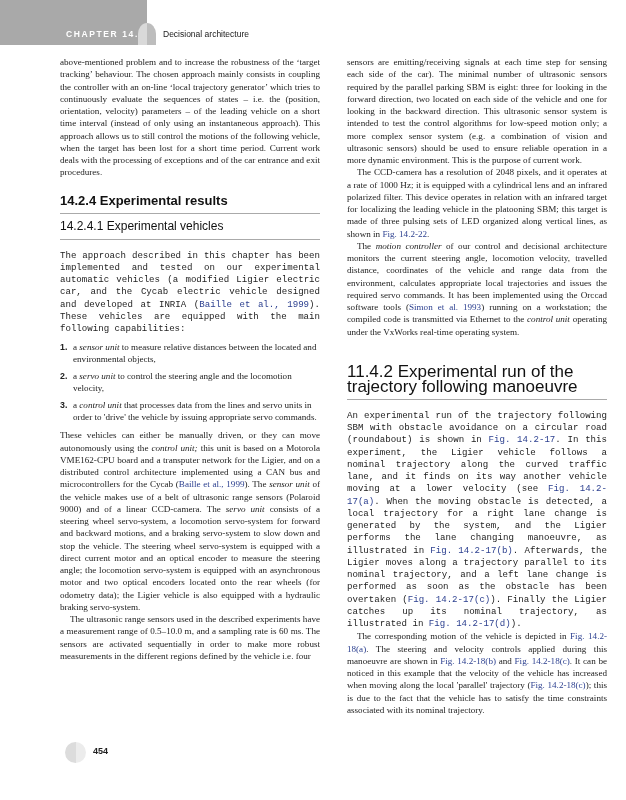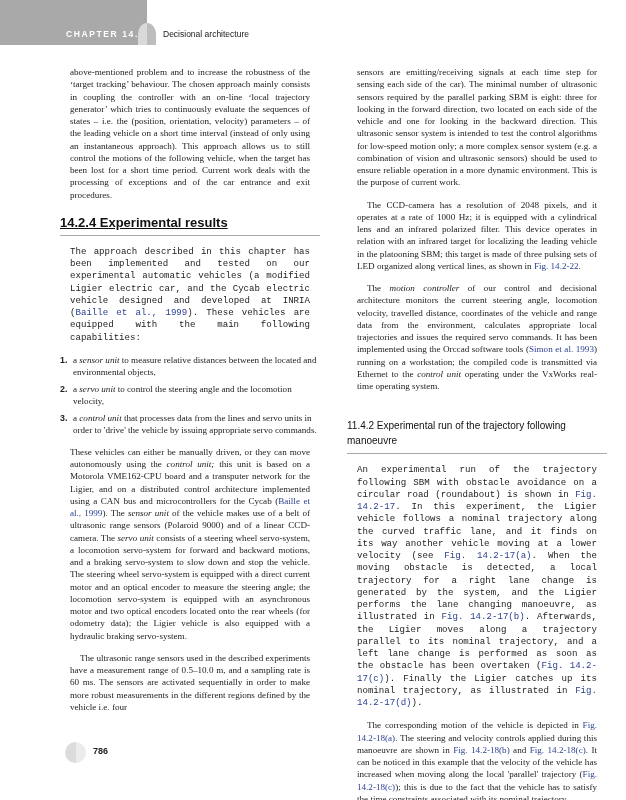--- a/index.html
+++ b/index.html
@@ -24,35 +24,35 @@
     position: absolute; left: 163px; top: 29px;
     font-family: Liberation Sans, sans-serif; font-size: 8.5px; color: #1a1a1a;
   }
   .col {
     position: absolute; top: 56px; width: 260px;
     font-family: "Liberation Serif", serif; font-size: 9.1px; line-height: 12.25px;
     color: #222; text-align: justify;
   }
   .col.left { left: 60px; }
   .col.right { left: 347px; }
-  p { margin: 10px; }
+  p { margin: 0; }
   p.indent { text-indent: 10px; }
   .link { color: #2b3f8f; }
   em { font-style: italic; }
   h2 {
     margin: 14px 0 0 0; padding-bottom: 5px;
     font-family: "Liberation Sans", sans-serif; font-size: 13px; font-weight: bold;
-    border-bottom: 1.5px solid #aaaaaa; color: #111; text-align: left; line-height: 15px; text-decoration: underline;
+    border-bottom: 1.5px solid #aaaaaa; color: #111; text-align: left; line-height: 15px;
   }
   h3 {
     margin: 5px 0 0 0; padding-bottom: 5px;
     font-family: "Liberation Sans", sans-serif; font-size: 12px; font-weight: normal;
     border-bottom: 1px solid #aaaaaa; color: #111; text-align: left; line-height: 15px;
   }
-  h3.big { font-size: 10px; margin-top: 26px; line-height: 15px; }
+  h3.big { font-size: 17px; margin-top: 26px; line-height: 15px; }
   .after-head { margin-top: 10px; font-family: Liberation Mono, monospace; }
   ol.caps { list-style: none; margin: 6px 0 6px 0; padding: 0; text-align: left; }
   ol.caps li { position: relative; padding-left: 13px; margin-bottom: 5px; line-height: 12px; }
   ol.caps li .num {
     position: absolute; left: 0; top: 0;
     font-family: "Liberation Sans", sans-serif; font-weight: bold; font-size: 8.8px;
   }
   .page-circle {
     position: absolute; left: 65px; top: 742px; width: 21px; height: 21px; border-radius: 50%; overflow: hidden;
   }
@@ -71,20 +71,21 @@
 <div class="header-circle">
     <div class="l"></div>
     <div class="r"></div>
   </div>
 <span class="running-title">Decisional architecture</span>
 
 <div class="col left">
   <p>above-mentioned problem and to increase the robustness of the ‘target tracking’ behaviour. The chosen approach mainly consists in coupling the controller with an on-line ‘local trajectory generator’ which tries to continuously evaluate the sequences of states – i.e. the (position, orientation, velocity) parameters – of the leading vehicle on a short time interval (instead of only using an instantaneous approach). This approach allows us to still control the motions of the following vehicle, when the target has been lost for a short time period. Current work deals with the processing of exceptions and of the car entrance and exit procedures.</p>
 
   <h2>14.2.4  Experimental results</h2>
+  <h3>14.2.4.1  Experimental vehicles</h3>
 
   <p class="after-head"><span>The approach described in this chapter has been implemented and tested on our experimental automatic vehicles (a modified Ligier electric car, and the Cycab electric vehicle designed and developed at INRIA (</span><a class="link">Baille et al., 1999</a><span>). These vehicles are equipped with the main following capabilities:</span></p>
 
   <ol class="caps">
     <li><span class="num">1.</span><span>a </span><em>sensor unit</em><span> to measure relative distances between the located and environmental objects,</span></li>
     <li><span class="num">2.</span><span>a </span><em>servo unit</em><span> to control the steering angle and the locomotion velocity,</span></li>
     <li><span class="num">3.</span><span>a </span><em>control unit</em><span> that processes data from the lines and servo units in order to 'drive' the vehicle by issuing appropriate servo commands.</span></li>
   </ol>
 
   <p><span>These vehicles can either be manually driven, or they can move autonomously using the </span><em>control unit;</em><span> this unit is based on a Motorola VME162-CPU board and a transputer network for the Ligier, and on a distributed control architecture implemented using a CAN bus and microcontrollers for the Cycab (</span><a class="link">Baille et al., 1999</a><span>). The </span><em>sensor unit</em><span> of the vehicle makes use of a belt of ultrasonic range sensors (Polaroid 9000) and of a linear CCD-camera. The </span><em>servo unit</em><span> consists of a steering wheel servo-system, a locomotion servo-system for forward and backward motions, and a braking servo-system to slow down and stop the vehicle. The steering wheel servo-system is equipped with a direct current motor and an optical encoder to measure the steering angle; the locomotion servo-system is equipped with an asynchronous motor and two optical encoders located onto the rear wheels (for odometry data); the Ligier vehicle is also equipped with a hydraulic braking servo-system.</span></p>
@@ -103,13 +104,13 @@
 
   <p class="after-head"><span>An experimental run of the trajectory following SBM with obstacle avoidance on a circular road (roundabout) is shown in </span><a class="link">Fig. 14.2-17</a><span>. In this experiment, the Ligier vehicle follows a nominal trajectory along the curved traffic lane, and it finds on its way another vehicle moving at a lower velocity (see </span><a class="link">Fig. 14.2-17(a)</a><span>. When the moving obstacle is detected, a local trajectory for a right lane change is generated by the system, and the Ligier performs the lane changing manoeuvre, as illustrated in </span><a class="link">Fig. 14.2-17(b)</a><span>. Afterwards, the Ligier moves along a trajectory parallel to its nominal trajectory, and a left lane change is performed as soon as the obstacle has been overtaken (</span><a class="link">Fig. 14.2-17(c)</a><span>). Finally the Ligier catches up its nominal trajectory, as illustrated in </span><a class="link">Fig. 14.2-17(d)</a><span>).</span></p>
 
   <p class="indent"><span>The corresponding motion of the vehicle is depicted in </span><a class="link">Fig. 14.2-18(a)</a><span>. The steering and velocity controls applied during this manoeuvre are shown in </span><a class="link">Fig. 14.2-18(b)</a><span> and </span><a class="link">Fig. 14.2-18(c)</a><span>. It can be noticed in this example that the velocity of the vehicle has increased when moving along the local 'parallel' trajectory (</span><a class="link">Fig. 14.2-18(c)</a><span>); this is due to the fact that the vehicle has to satisfy the time constraints associated with its nominal trajectory.</span></p>
 </div>
 
 <div class="page-circle">
     <div class="l"></div>
     <div class="r"></div>
   </div>
-<span class="page-number">786</span>
+<span class="page-number">454</span>
 
 </body></html>

